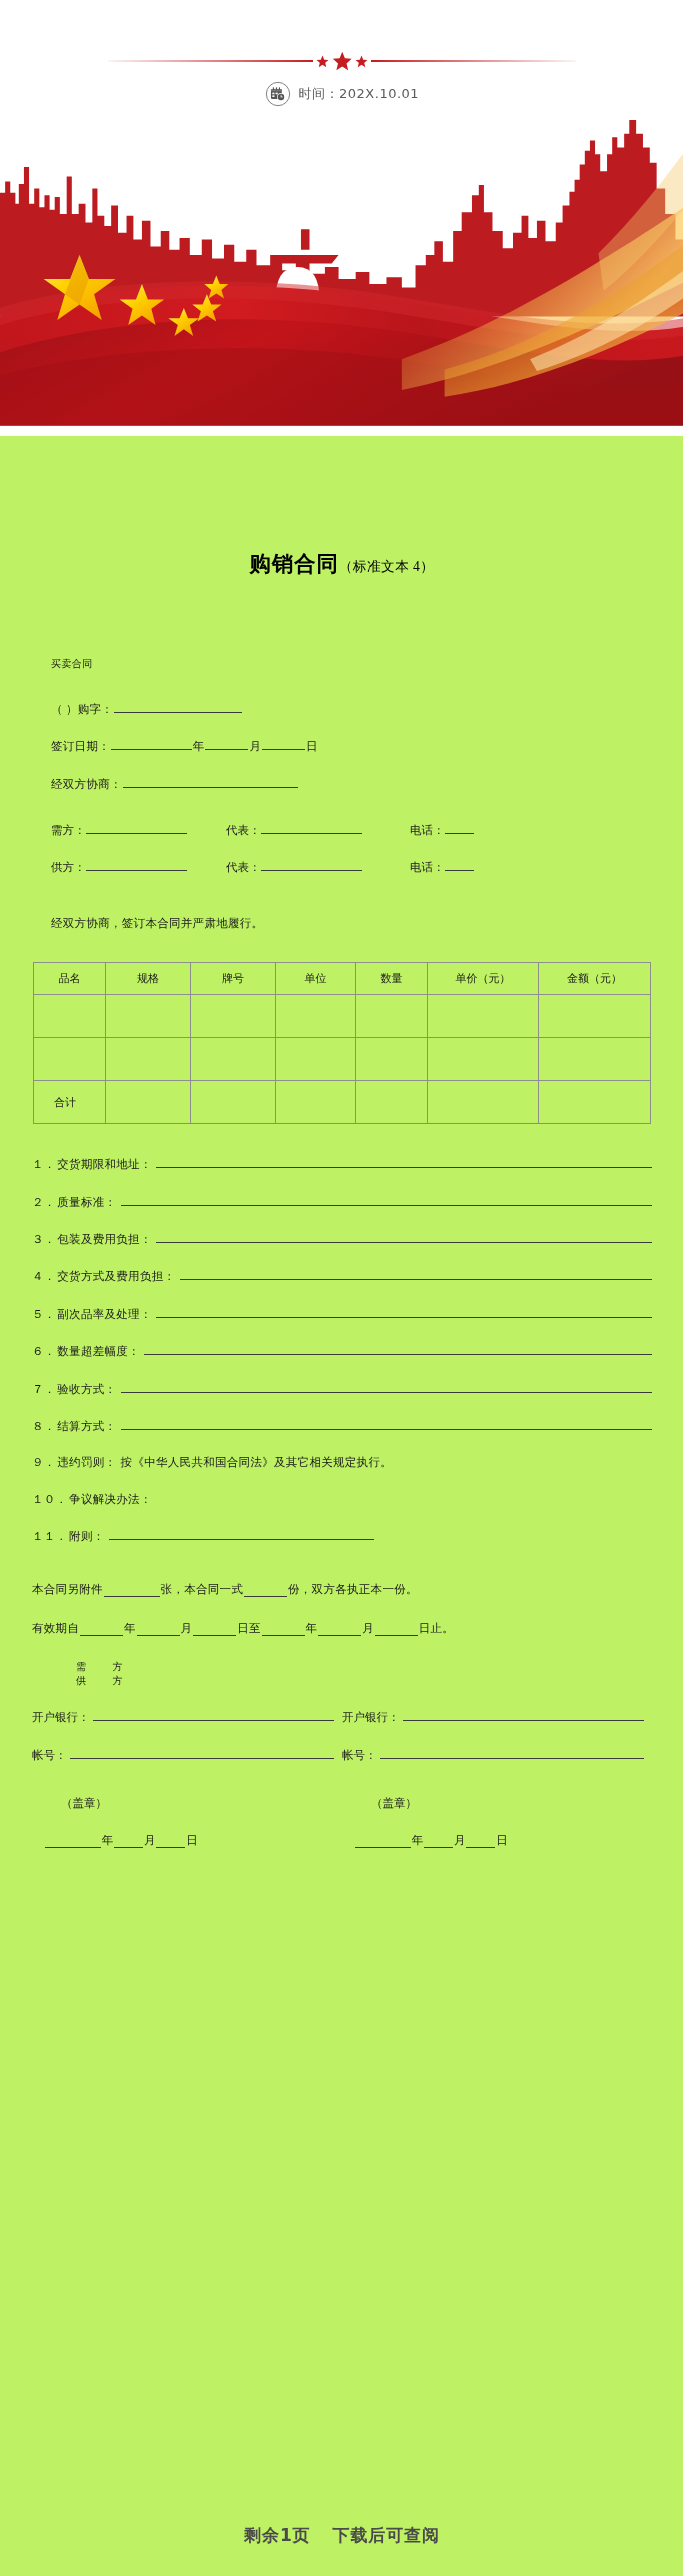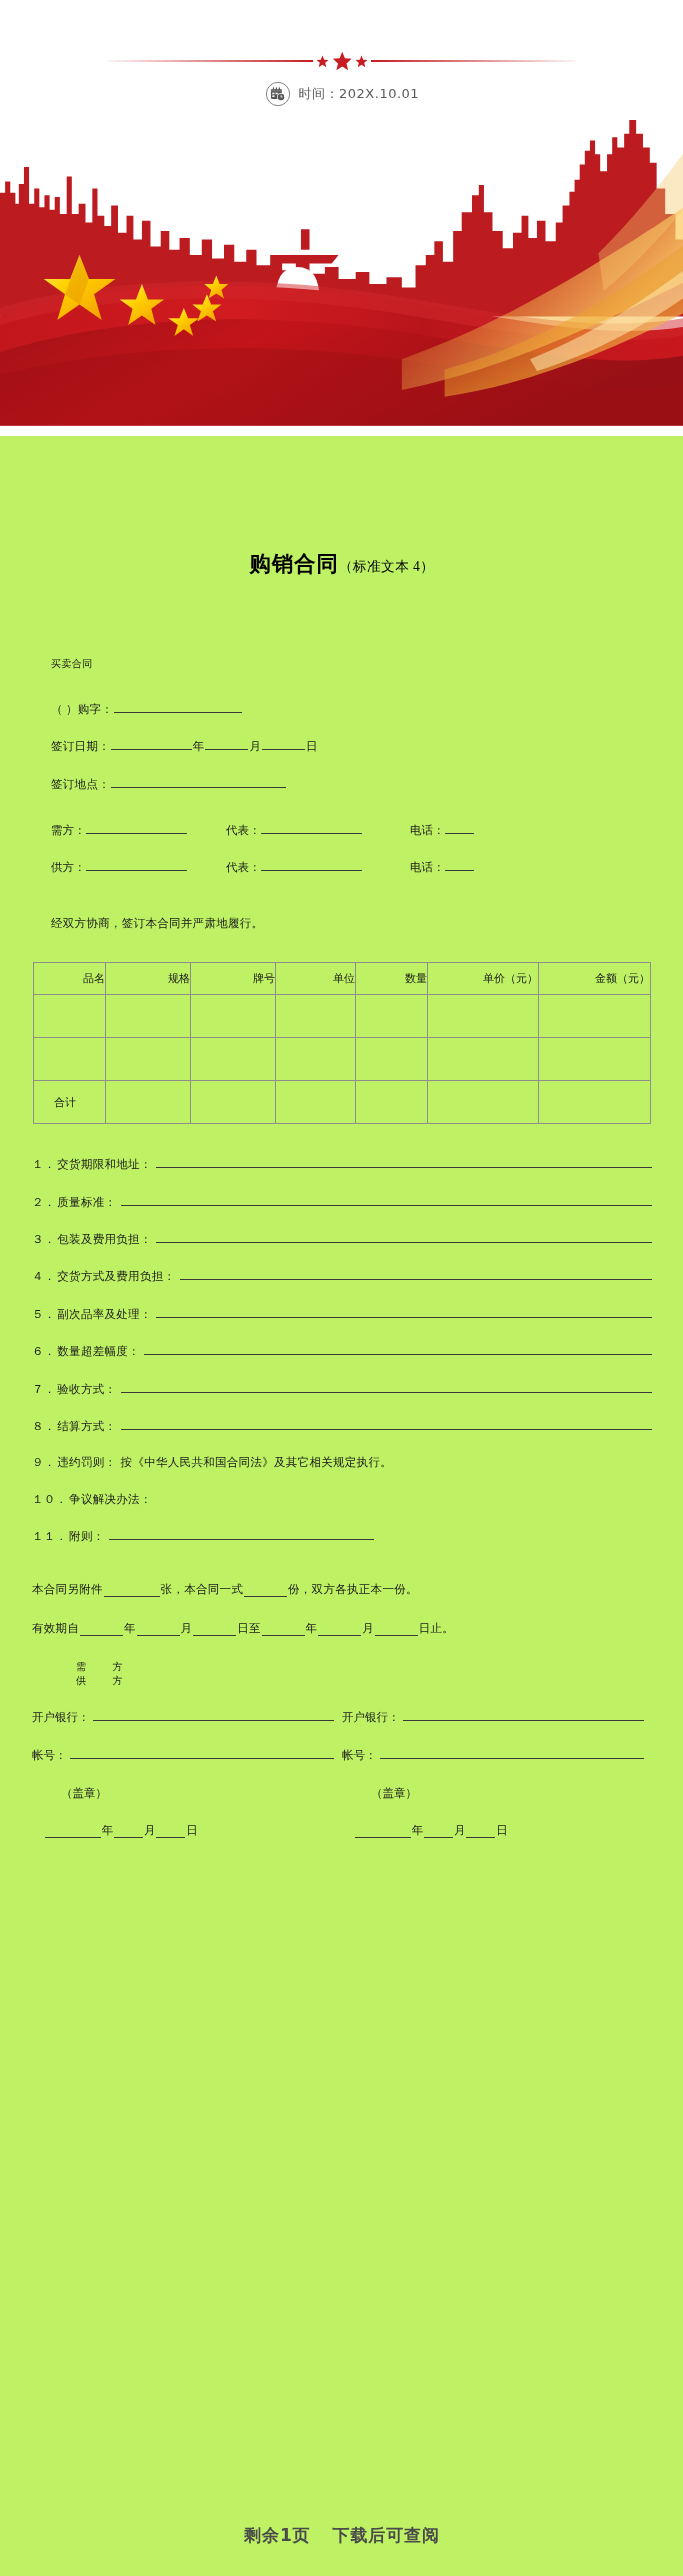--- a/index.html
+++ b/index.html
@@ -165,21 +165,21 @@
     width: 618px;
     margin-top: 31px;
     margin-left: 0.9px;
     border-collapse: collapse;
     table-layout: fixed;
   }
   table.goods th, table.goods td {
     border: 0.9px solid #8e8e8e;
     font-weight: normal;
     font-size: 11px;
-    text-align: right;
+    text-align: center;
     vertical-align: middle;
     padding: 0;
   }
   table.goods th { height: 32px; }
   table.goods td { height: 43px; }
   table.goods td.total-cell { text-align: left; padding-left: 20px; }
 
   
   .clauses { margin-top: 32px; }
   .clause {
@@ -220,21 +220,21 @@
   .bank-row .half .fill {
     flex: 1 1 auto;
     border-bottom: 0.9px solid #3a3a3a;
     height: 12px;
     margin-left: 3.4px;
     margin-right: 8.5px;
   }
   .seal-row {
     display: flex;
     font-size: 11.5px;
-    margin-top: 23px;
+    margin-top: 33px;
     margin-bottom: 22px;
   }
   .seal-row .half { width: 50%; padding-left: 29px; }
   .date-row2 {
     display: flex;
     font-size: 11.5px;
     white-space: nowrap;
   }
   .date-row2 .half { width: 50%; padding-left: 12px; }
 
@@ -410,21 +410,21 @@
       <span>签订日期：</span>
       <span class="ul ul-95"></span>
       <span>年</span>
       <span class="ul ul-50"></span>
       <span>月</span>
       <span class="ul ul-50"></span>
       <span>日</span>
     </div>
 
     <div class="line-row gap-row-sm">
-      <span>签订地点：</span>
+      <span>经双方协商：</span>
       <span class="ul ul-205"></span>
     </div>
 
     <div class="party-line gap-row">
       <span class="party-col-a">
         <span>需方：</span>
         <span class="ul ul-118"></span>
       </span>
       <span class="party-col-b">
         <span>代表：</span>

